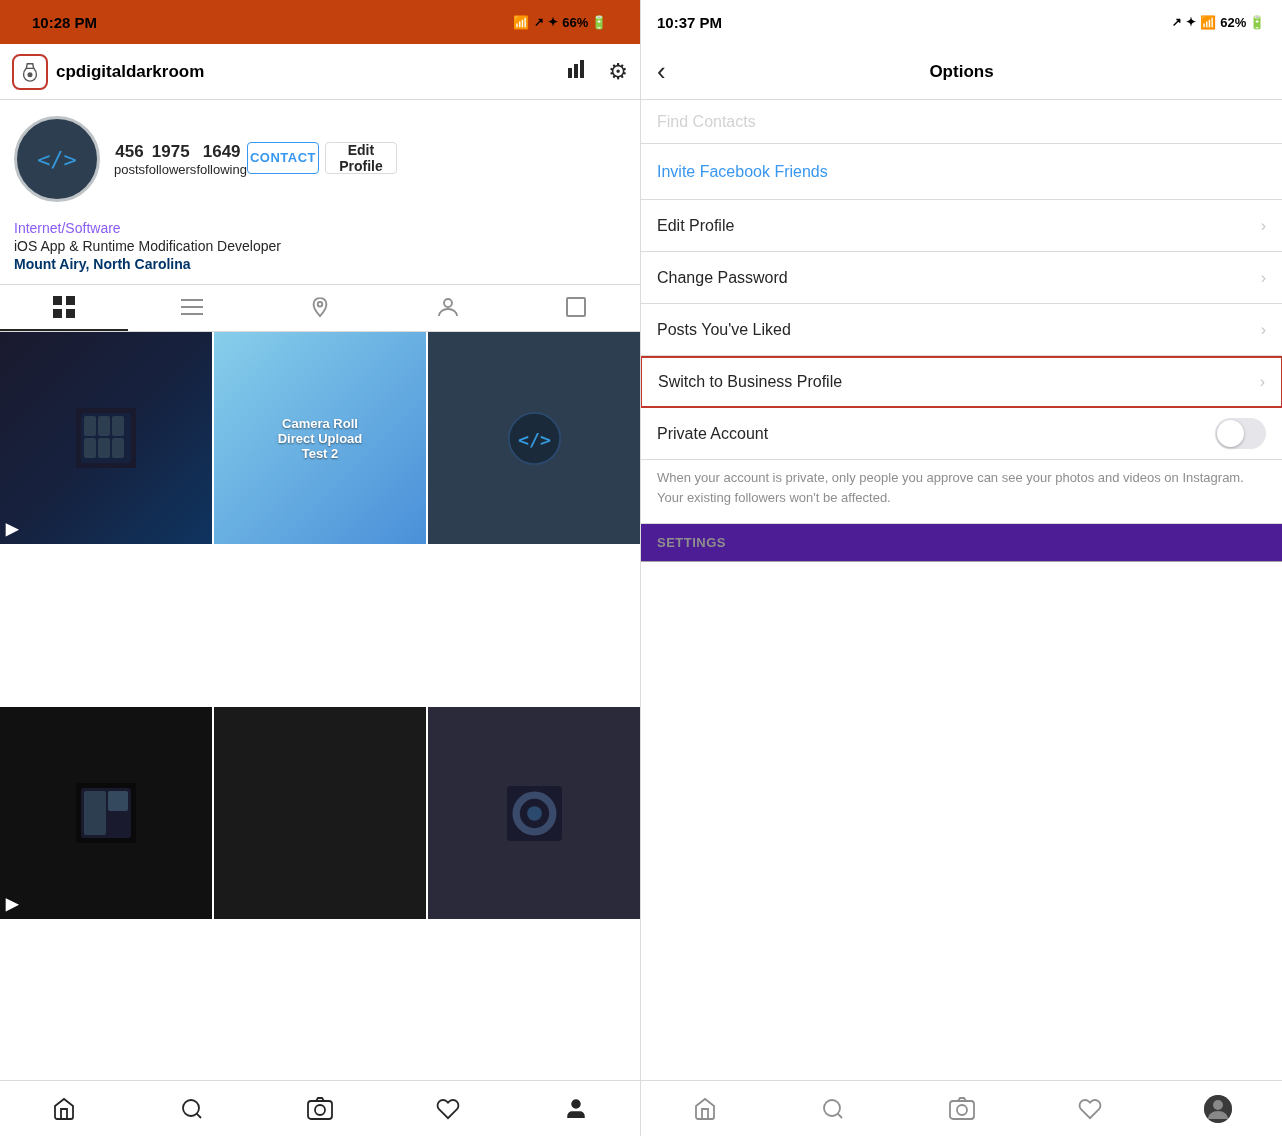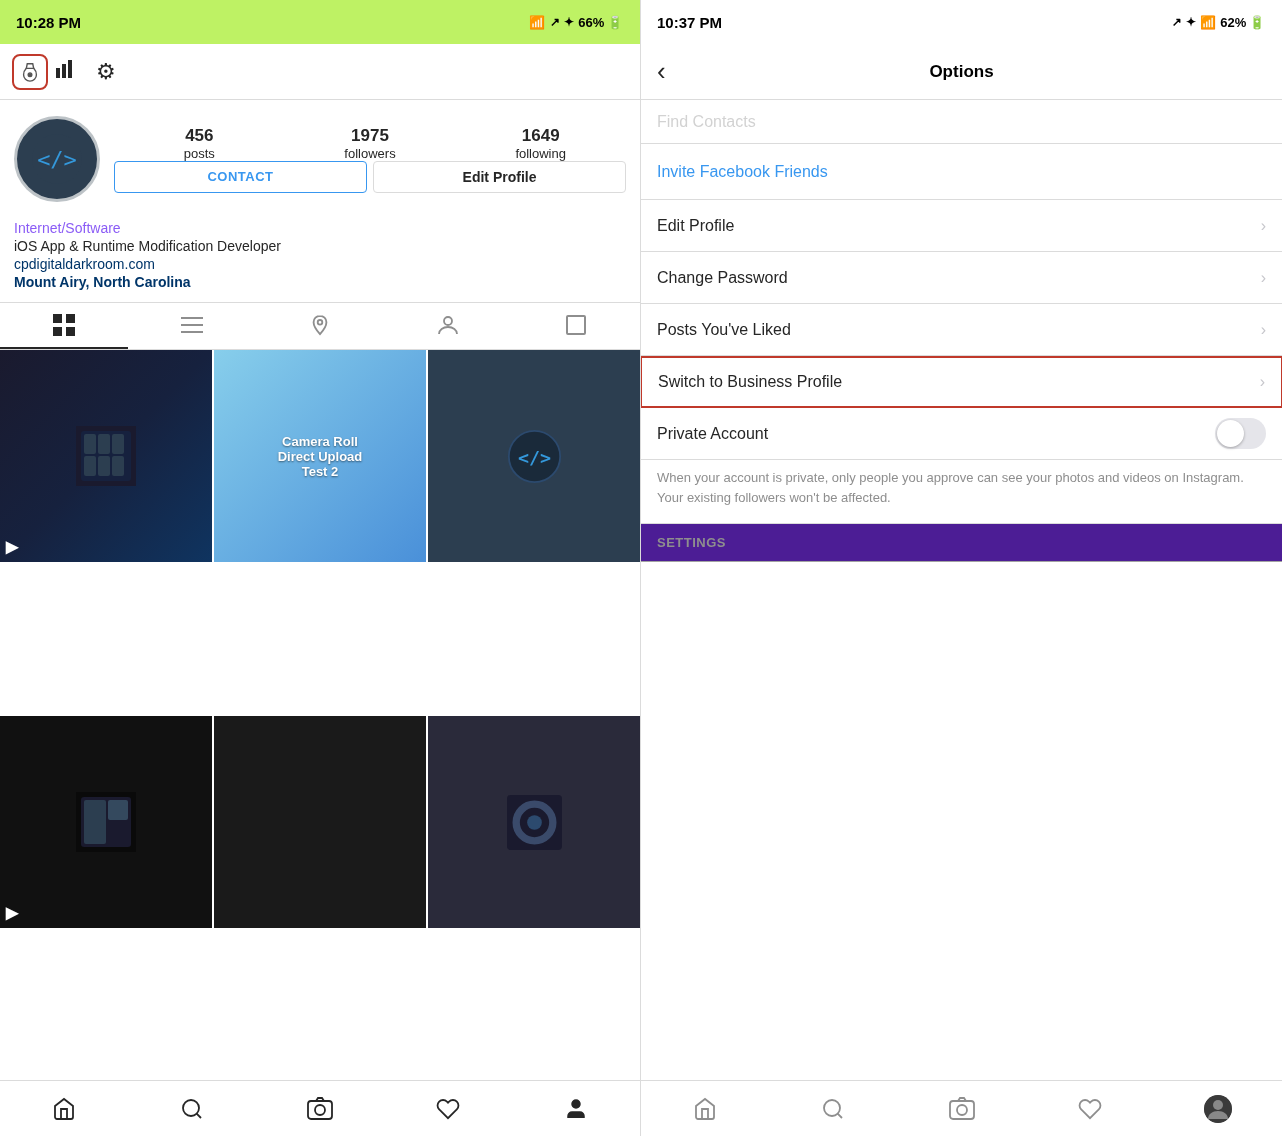--- a/index.html
+++ b/index.html
@@ -3,22 +3,22 @@
   <meta charset="utf-8">
   <style>
     * { margin: 0; padding: 0; box-sizing: border-box; }
     body { width: 1282px; height: 1136px; display: flex; font-family: -apple-system, 'Helvetica Neue', sans-serif; background: #fff; overflow: hidden; }
 
     
     .left-panel { width: 641px; height: 1136px; display: flex; flex-direction: column; border-right: 1px solid #dbdbdb; background: #fff; }
 
     
     .status-bar-left {
-      height: 44px; background: #bef264; display: flex; align-items: center; justify-content: space-between;
-      padding: 0 16px; font-size: 14px; font-weight: 600;
+      height: 44px; background: #c2410c; display: flex; align-items: center; justify-content: space-between;
+      padding: 0 32px; font-size: 14px; font-weight: 600;
     }
     .status-time { font-size: 15px; font-weight: 600; }
     .status-icons { display: flex; align-items: center; gap: 4px; font-size: 13px; }
 
     
     .header-left {
       height: 56px; background: #fff; border-bottom: 1px solid #dbdbdb;
       display: flex; align-items: center; padding: 0 12px; gap: 8px;
     }
     .avatar-logo {
@@ -32,21 +32,21 @@
 
     
     .profile-section {
       display: flex; align-items: center; padding: 16px 14px; gap: 14px;
     }
     .profile-avatar {
       width: 86px; height: 86px; border-radius: 50%; background: #2c3e50;
       display: flex; align-items: center; justify-content: center;
       font-size: 36px; color: #3498db; border: 3px solid #bdc3c7; flex-shrink: 0;
     }
-    .profile-stats { flex: 1; display: flex; flex-direction: column; gap: 0; }
+    .profile-stats { flex: 1; display: flex; flex-direction: row; gap: 0; }
     .stats-row { display: flex; gap: 0; }
     .stat-item { flex: 1; text-align: center; }
     .stat-number { font-size: 17px; font-weight: 700; color: #262626; display: block; }
     .stat-label { font-size: 13px; color: #262626; display: block; }
     .buttons-row { display: flex; gap: 6px; }
     .btn-contact {
       flex: 1; height: 32px; border: 1.5px solid #3897f0; border-radius: 4px;
       background: #fff; color: #3897f0; font-size: 13px; font-weight: 700;
       letter-spacing: 0.5px; cursor: pointer; display: flex; align-items: center; justify-content: center;
     }
@@ -192,20 +192,21 @@
   </div>
 
   <div class="header-left">
     <div class="avatar-logo">
       <svg width="22" height="22" viewBox="0 0 24 24" fill="none" stroke="#555" stroke-width="1.5">
         <path d="M9 3h6l1 5H8L9 3z"></path>
         <path d="M8 8c0 0-3 3-3 7a7 7 0 0 0 14 0c0-4-3-7-3-7"></path>
         <circle cx="12" cy="15" r="2" fill="#555"></circle>
       </svg>
     </div>
+    <span class="username">cpdigitaldarkroom</span>
     <span class="bar-chart-icon" style="margin-right:12px;">
       <svg width="20" height="18" viewBox="0 0 20 18" fill="#262626">
         <rect x="0" y="8" width="4" height="10"></rect>
         <rect x="6" y="4" width="4" height="14"></rect>
         <rect x="12" y="0" width="4" height="18"></rect>
       </svg>
     </span>
     <span class="gear-icon">⚙</span>
   </div>
 
@@ -234,21 +235,20 @@
       <div class="buttons-row">
         <button class="btn-contact">CONTACT</button>
         <button class="btn-edit-profile">Edit Profile</button>
       </div>
     </div>
   </div>
 
   <div class="bio-section">
     <div class="bio-category">Internet/Software</div>
     <div class="bio-text">iOS App &amp; Runtime Modification Developer</div>
-    <div class="bio-link">cpdigitaldarkroom.com</div>
     <div class="bio-location">Mount Airy, North Carolina</div>
   </div>
 
   <div class="tabs-row">
     <div class="tab-icon active">
       <svg width="22" height="22" viewBox="0 0 22 22" fill="#262626">
         <rect x="0" y="0" width="9" height="9"></rect>
         <rect x="13" y="0" width="9" height="9"></rect>
         <rect x="0" y="13" width="9" height="9"></rect>
         <rect x="13" y="13" width="9" height="9"></rect>

